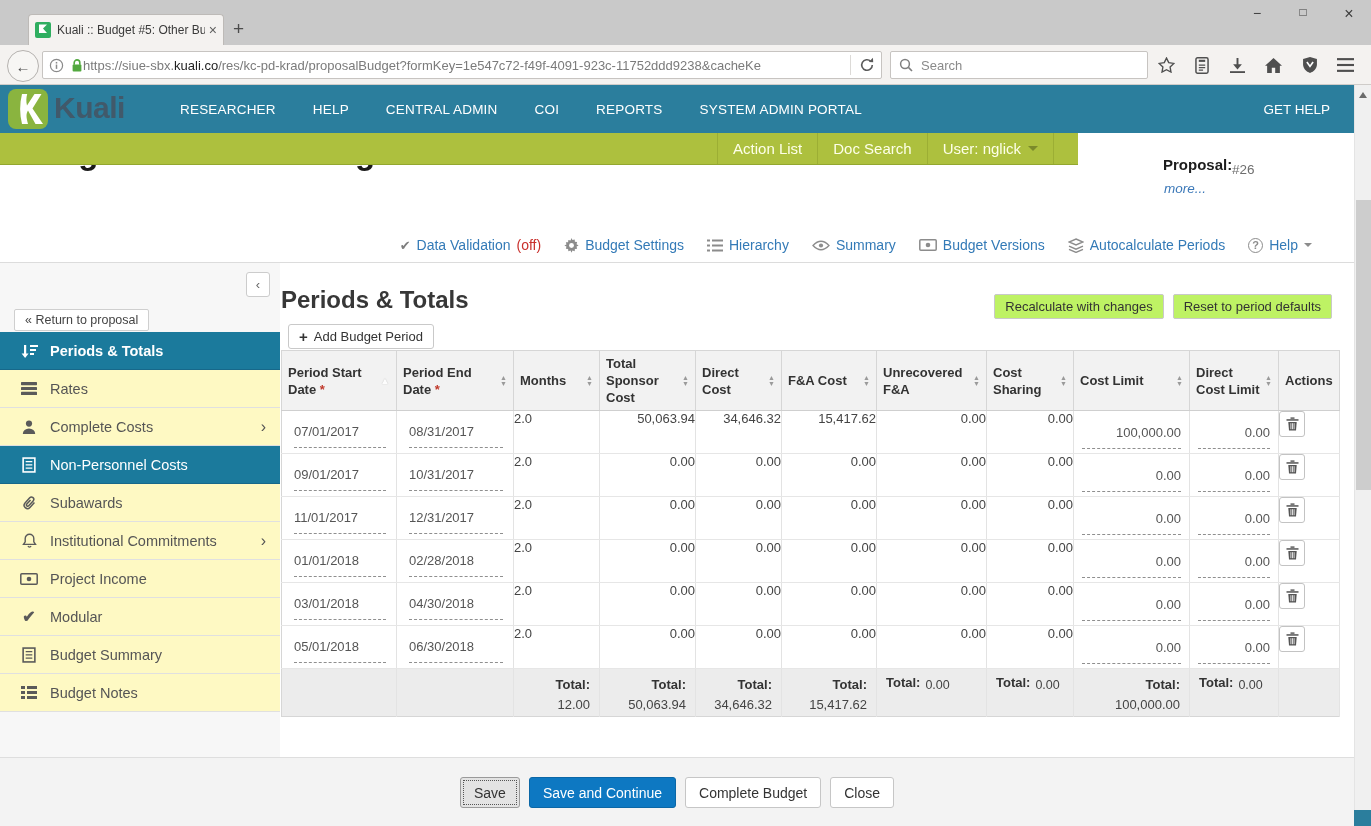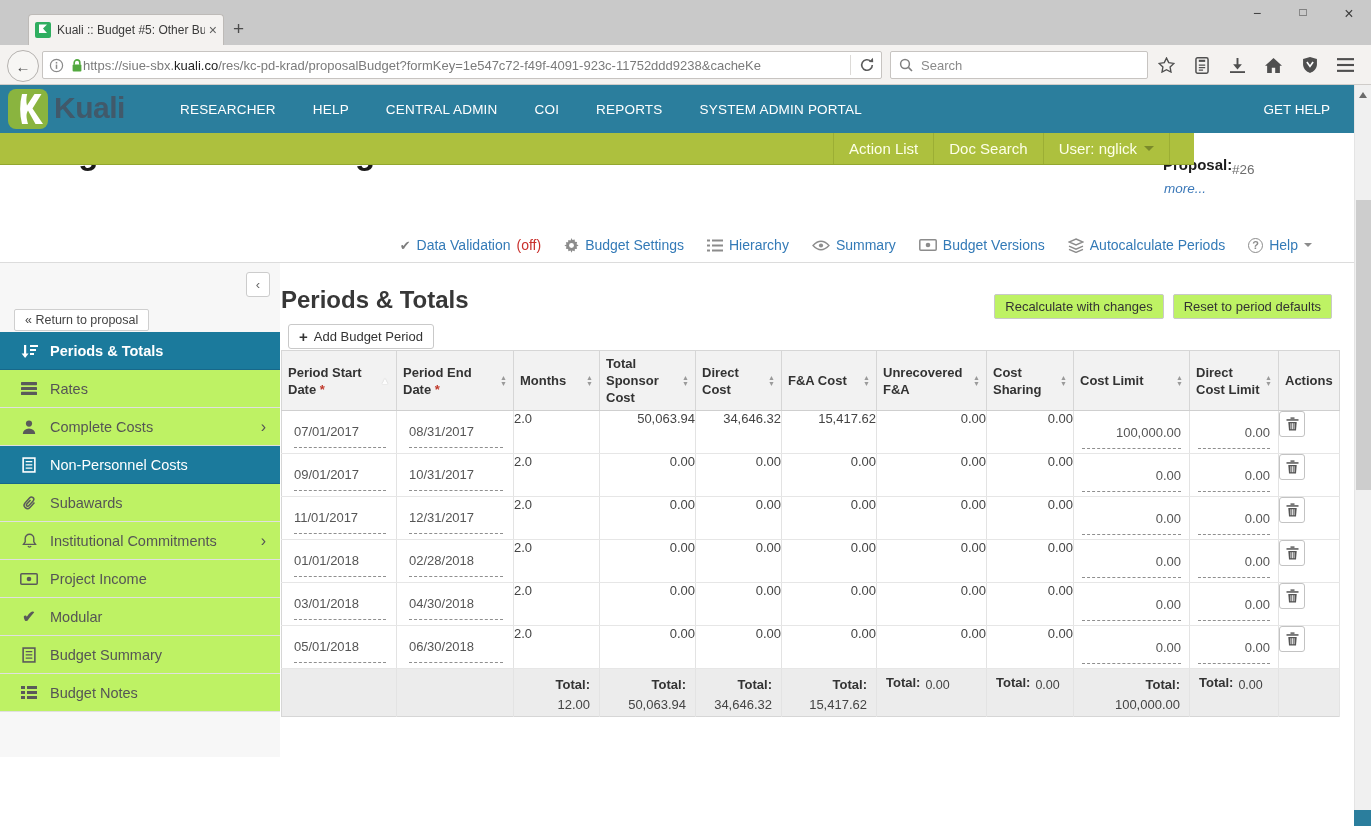--- a/index.html
+++ b/index.html
@@ -33,21 +33,21 @@
 
   
   .kheader{left:0;top:85px;width:1371px;height:48px;background:#2b7e9d;}
   .klogo{left:8px;top:89px;}
   .kword{left:54px;top:91px;font-size:30px;font-weight:bold;color:#41596a;letter-spacing:-0.5px;}
   .knav{left:180px;top:85px;height:48px;display:flex;align-items:center;gap:37px;}
   .knav a{color:#fff;font-size:13.5px;text-decoration:none;letter-spacing:0.2px;}
   .gethelp{right:41px;top:85px;height:48px;display:flex;align-items:center;color:#fff;font-size:13.5px;}
 
   
-  .actionbar{left:0;top:133px;width:1194px;height:32px;background:#adc03e;border-bottom:1px solid #93a72f;
+  .actionbar{left:0;top:133px;width:1078px;height:32px;background:#adc03e;border-bottom:1px solid #93a72f;
              display:flex;justify-content:flex-end;align-items:stretch;box-sizing:border-box;z-index:3;}
   .ab-item{display:flex;align-items:center;padding:0 15px;color:#feffe9;font-size:15px;border-left:1px solid #9cae34;}
   .ab-item .caret{margin-left:7px;width:0;height:0;border-left:5px solid transparent;border-right:5px solid transparent;
                   border-top:5px solid #7b8a2a;}
   .ab-tail{width:24px;border-left:1px solid #9cae34;}
 
   
   .clip-head{left:14px;top:164px;width:430px;height:9px;overflow:hidden;z-index:1;}
   .clip-head h1{margin:-31px 0 0 0;font-size:33px;line-height:40px;color:#1a1a1a;font-weight:bold;white-space:nowrap;}
   .proposal-lb{left:1163px;top:156px;font-size:15px;font-weight:bold;color:#1d1d1d;z-index:1;}
@@ -64,21 +64,21 @@
   .hrline{left:0;top:262px;width:1354px;height:1px;background:#dcdcdc;}
 
   
   .sidebar{left:0;top:263px;width:280px;height:494px;background:#f7f7f7;}
   .collapse-btn{left:246px;top:272px;width:22px;height:23px;background:#fff;border:1px solid #ccc;border-radius:3px;
                 color:#666;font-size:13px;display:flex;align-items:center;justify-content:center;z-index:2;}
   .return-btn{left:14px;top:309px;height:22px;background:#fff;border:1px solid #cfcfcf;border-radius:2px;
               font-size:12.5px;color:#444;display:flex;align-items:center;padding:0 10px;}
   .smenu{left:0;top:332px;width:280px;}
   .sitem{height:38px;display:flex;align-items:center;padding:0 14px 0 17px;border-bottom:1px solid #e0e0e0;
-         color:#555;font-size:14.5px;background:#bef264;box-sizing:border-box;}
+         color:#555;font-size:14.5px;background:#fef9c3;box-sizing:border-box;}
   .sitem .sic{width:24px;display:flex;justify-content:center;margin-right:9px;flex:none;}
   .sitem .slabel{flex:1;}
   .sitem .chev{color:#555;font-size:16px;}
   .sitem.active{background:#1b7a9c;color:#fff;border-bottom:1px solid #17688a;}
   .sitem.bold .slabel{font-weight:bold;}
 
   
   .main-title{left:281px;top:286px;font-size:24px;font-weight:600;color:#373737;}
   .top-btns{left:1022px;top:294px;width:310px;display:flex;gap:9px;justify-content:flex-end;}
   .btn{background:#bef264;border:1px solid #c9c9c9;border-radius:2px;font-size:13px;color:#333;
@@ -736,20 +736,28 @@
           <td class="t-stack">
             <div class="tl">Total:</div>
             <div class="tv">100,000.00</div>
           </td>
           <td class="t-inline"><span class="tl">Total:</span><span class="tvi">0.00</span></td>
           <td></td>
         </tr>
       </tbody>
   </table>
 
+  <div class="abs footer">
+    <div class="fbtns">
+      <button class="fbtn save">Save</button>
+      <button class="fbtn primary">Save and Continue</button>
+      <button class="fbtn plain">Complete Budget</button>
+      <button class="fbtn plain">Close</button>
+    </div>
+  </div>
 
   <div class="abs scrollbar">
     <span class="sb-up"></span>
     <span class="sb-thumb"></span>
   </div>
   <div class="abs sb-corner"></div>
 
 </div>
 
 </body></html>

